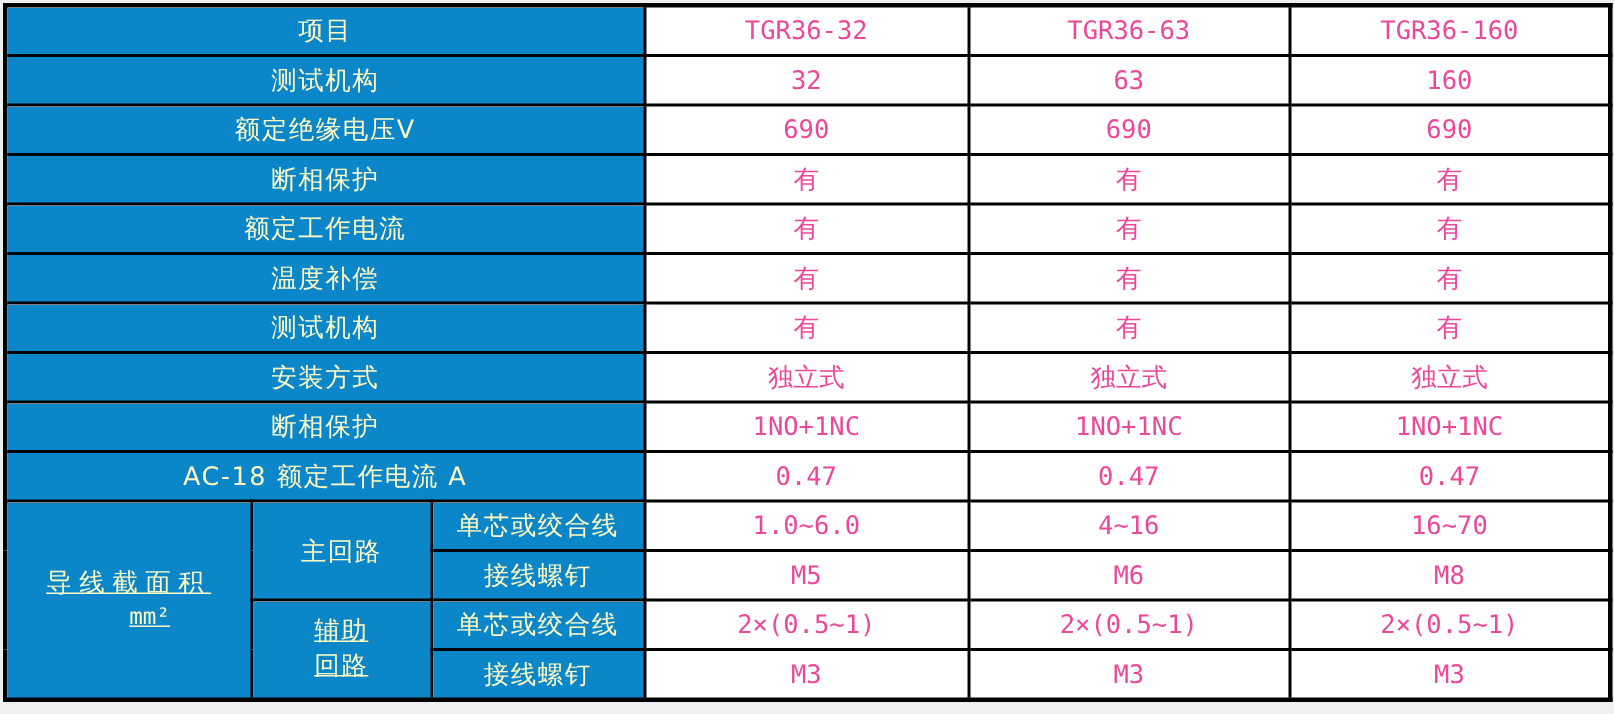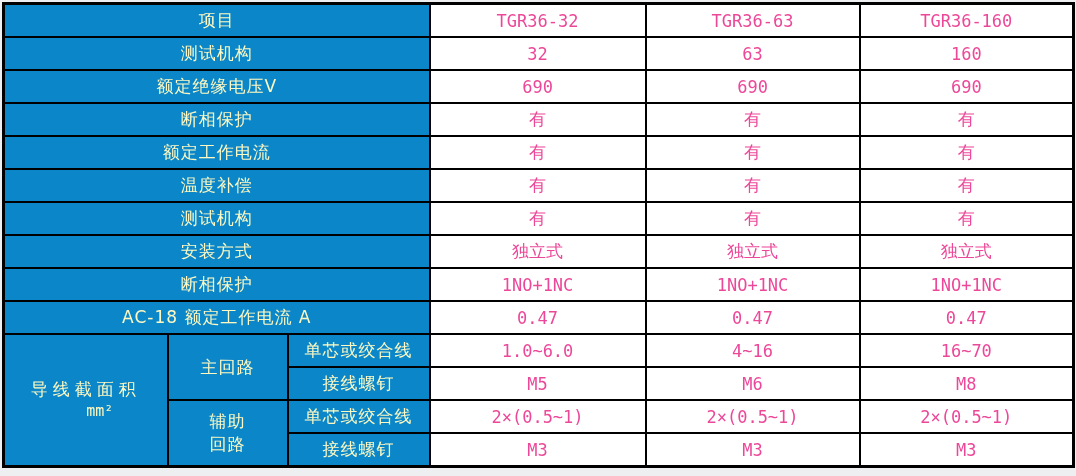--- a/index.html
+++ b/index.html
@@ -37,21 +37,21 @@
     font-weight: normal;
     font-size: 17px;
     letter-spacing: 1px;
   }
   td.val {
     color: #ec4899;
     background: #ffffff;
     font-family: "DejaVu Sans Mono", "DejaVu Sans", monospace;
     font-size: 17px;
   }
-  .two-line span { display: block; line-height: 1.35; }
+  .two-line span { display: block; line-height: 1.35; text-decoration: underline; }
   .group-label { letter-spacing: 5px; font-size: 17px; }
   .group-unit { letter-spacing: 0; font-size: 15px; font-family: "DejaVu Sans Mono", monospace; margin-left: 28px; }
 </style>
 </head>
 <body>
 
 <table class="spec-table">
   <colgroup>
     <col style="width:164px">
       <col style="width:120px">

